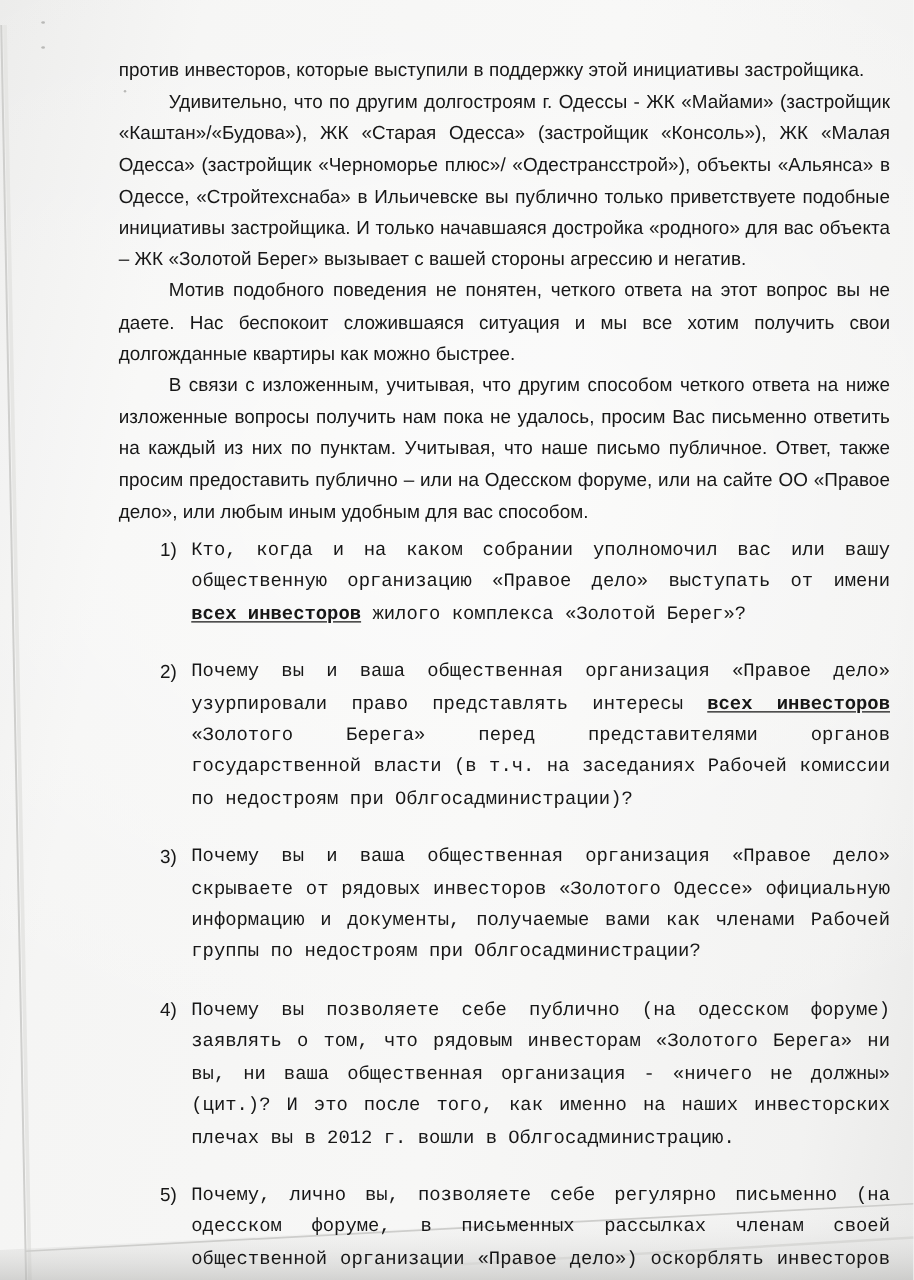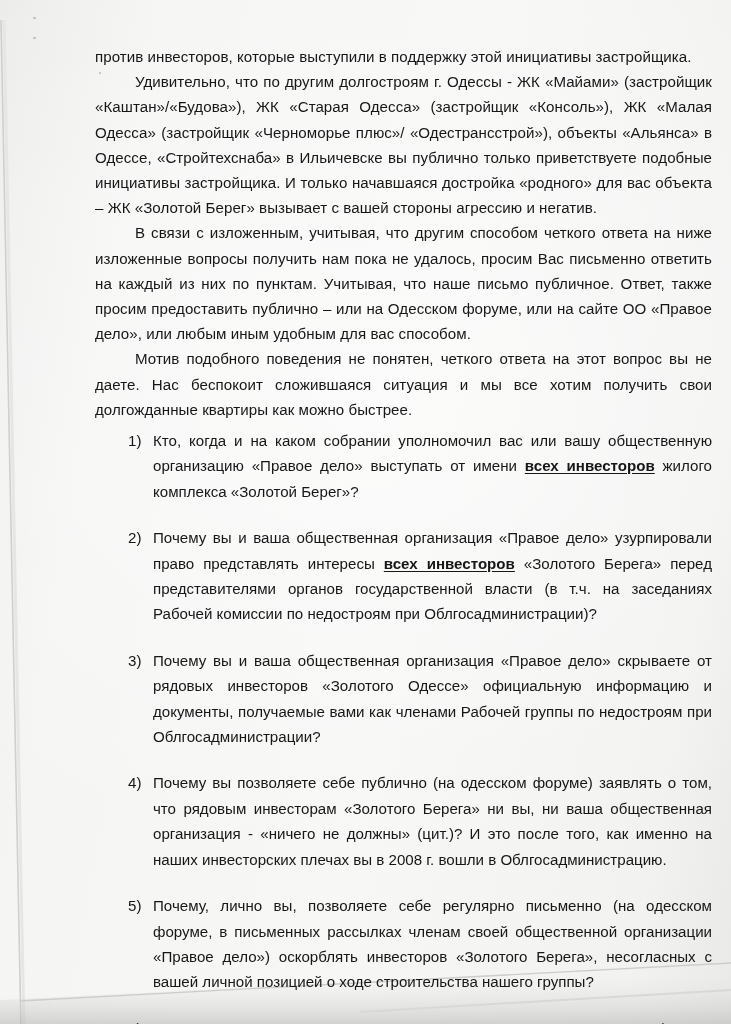--- a/index.html
+++ b/index.html
@@ -105,21 +105,21 @@
 
   .qnum {
     position: absolute;
     left: 0;
     top: 0;
     width: 22px;
     text-align: left;
     color: #1b1b1b;
   }
 
-  .qtext { display: block; }
+  .qtext { display: block; font-family: Liberation Mono, monospace; }
 
   .u-bold {
     font-weight: bold;
     text-decoration: underline;
     text-underline-offset: 2px;
   }
 
   
   .ink {
     filter: contrast(1.04) brightness(0.995);
@@ -160,40 +160,40 @@
 
   <div class="speck" style="left:33px; top:17px; width:3px; height:2px;"></div>
   <div class="speck" style="left:33px; top:37px; width:3px; height:2px;"></div>
   <div class="speck" style="left:99px; top:72px; width:2px; height:2px;"></div>
 
   <div class="content ink">
 
     <div class="body-text">
       <p class="para no-indent">против инвесторов, которые выступили в поддержку этой инициативы застройщика.</p>
       <p class="para">Удивительно, что по другим долгостроям г. Одессы - ЖК «Майами» (застройщик «Каштан»/«Будова»), ЖК «Старая Одесса» (застройщик «Консоль»), ЖК «Малая Одесса» (застройщик «Черноморье плюс»/ «Одестрансстрой»), объекты «Альянса» в Одессе, «Стройтехснаба» в Ильичевске вы публично только приветствуете подобные инициативы застройщика. И только начавшаяся достройка «родного» для вас объекта – ЖК «Золотой Берег» вызывает с вашей стороны агрессию и негатив.</p>
+      <p class="para">Мотив подобного поведения не понятен, четкого ответа на этот вопрос вы не даете. Нас беспокоит сложившаяся ситуация и мы все хотим получить свои долгожданные квартиры как можно быстрее.</p>
       <p class="para">В связи с изложенным, учитывая, что другим способом четкого ответа на ниже изложенные вопросы получить нам пока не удалось, просим Вас письменно ответить на каждый из них по пунктам. Учитывая, что наше письмо публичное. Ответ, также просим предоставить публично – или на Одесском форуме, или на сайте ОО «Правое дело», или любым иным удобным для вас способом.</p>
-      <p class="para">Мотив подобного поведения не понятен, четкого ответа на этот вопрос вы не даете. Нас беспокоит сложившаяся ситуация и мы все хотим получить свои долгожданные квартиры как можно быстрее.</p>
     </div>
 
     <div class="qlist">
         <div class="qitem">
           <span class="qnum">1)</span>
           <span class="qtext"><span>Кто, когда и на каком собрании уполномочил вас или вашу общественную организацию «Правое дело» выступать от имени </span><span class="u-bold">всех инвесторов</span><span> жилого комплекса «Золотой Берег»?</span></span>
         </div>
         <div class="qitem">
           <span class="qnum">2)</span>
           <span class="qtext"><span>Почему вы и ваша общественная организация «Правое дело» узурпировали право представлять интересы </span><span class="u-bold">всех инвесторов</span><span> «Золотого Берега» перед представителями органов государственной власти (в т.ч. на заседаниях Рабочей комиссии по недостроям при Облгосадминистрации)?</span></span>
         </div>
         <div class="qitem">
           <span class="qnum">3)</span>
           <span class="qtext"><span>Почему вы и ваша общественная организация «Правое дело»  скрываете от рядовых инвесторов «Золотого Одессе» официальную информацию и документы, получаемые вами как членами Рабочей группы по недостроям при Облгосадминистрации?</span></span>
         </div>
         <div class="qitem">
           <span class="qnum">4)</span>
-          <span class="qtext"><span>Почему вы позволяете себе публично (на одесском форуме) заявлять о том, что рядовым инвесторам «Золотого Берега» ни вы, ни ваша общественная организация - «ничего не должны» (цит.)? И это после того, как именно на наших инвесторских плечах вы в 2008 г. вошли в Облгосадминистрацию.</span></span>
+          <span class="qtext"><span>Почему вы позволяете себе публично (на одесском форуме) заявлять о том, что рядовым инвесторам «Золотого Берега» ни вы, ни ваша общественная организация - «ничего не должны» (цит.)? И это после того, как именно на наших инвесторских плечах вы в 2012 г. вошли в Облгосадминистрацию.</span></span>
         </div>
         <div class="qitem">
           <span class="qnum">5)</span>
           <span class="qtext"><span>Почему, лично вы, позволяете себе регулярно письменно (на одесском форуме, в письменных рассылках членам своей общественной организации «Правое дело») оскорблять инвесторов «Золотого Берега», несогласных с вашей личной позицией о ходе строительства нашего группы?</span></span>
         </div>
         <div class="qitem">
           <span class="qnum">6)</span>
           <span class="qtext"><span>Почему после того, как некоторые инвестора-посетители одесского форума попросили вас публично извиниться за оскорбление в адрес несогласных</span></span>
         </div>
       </div>

